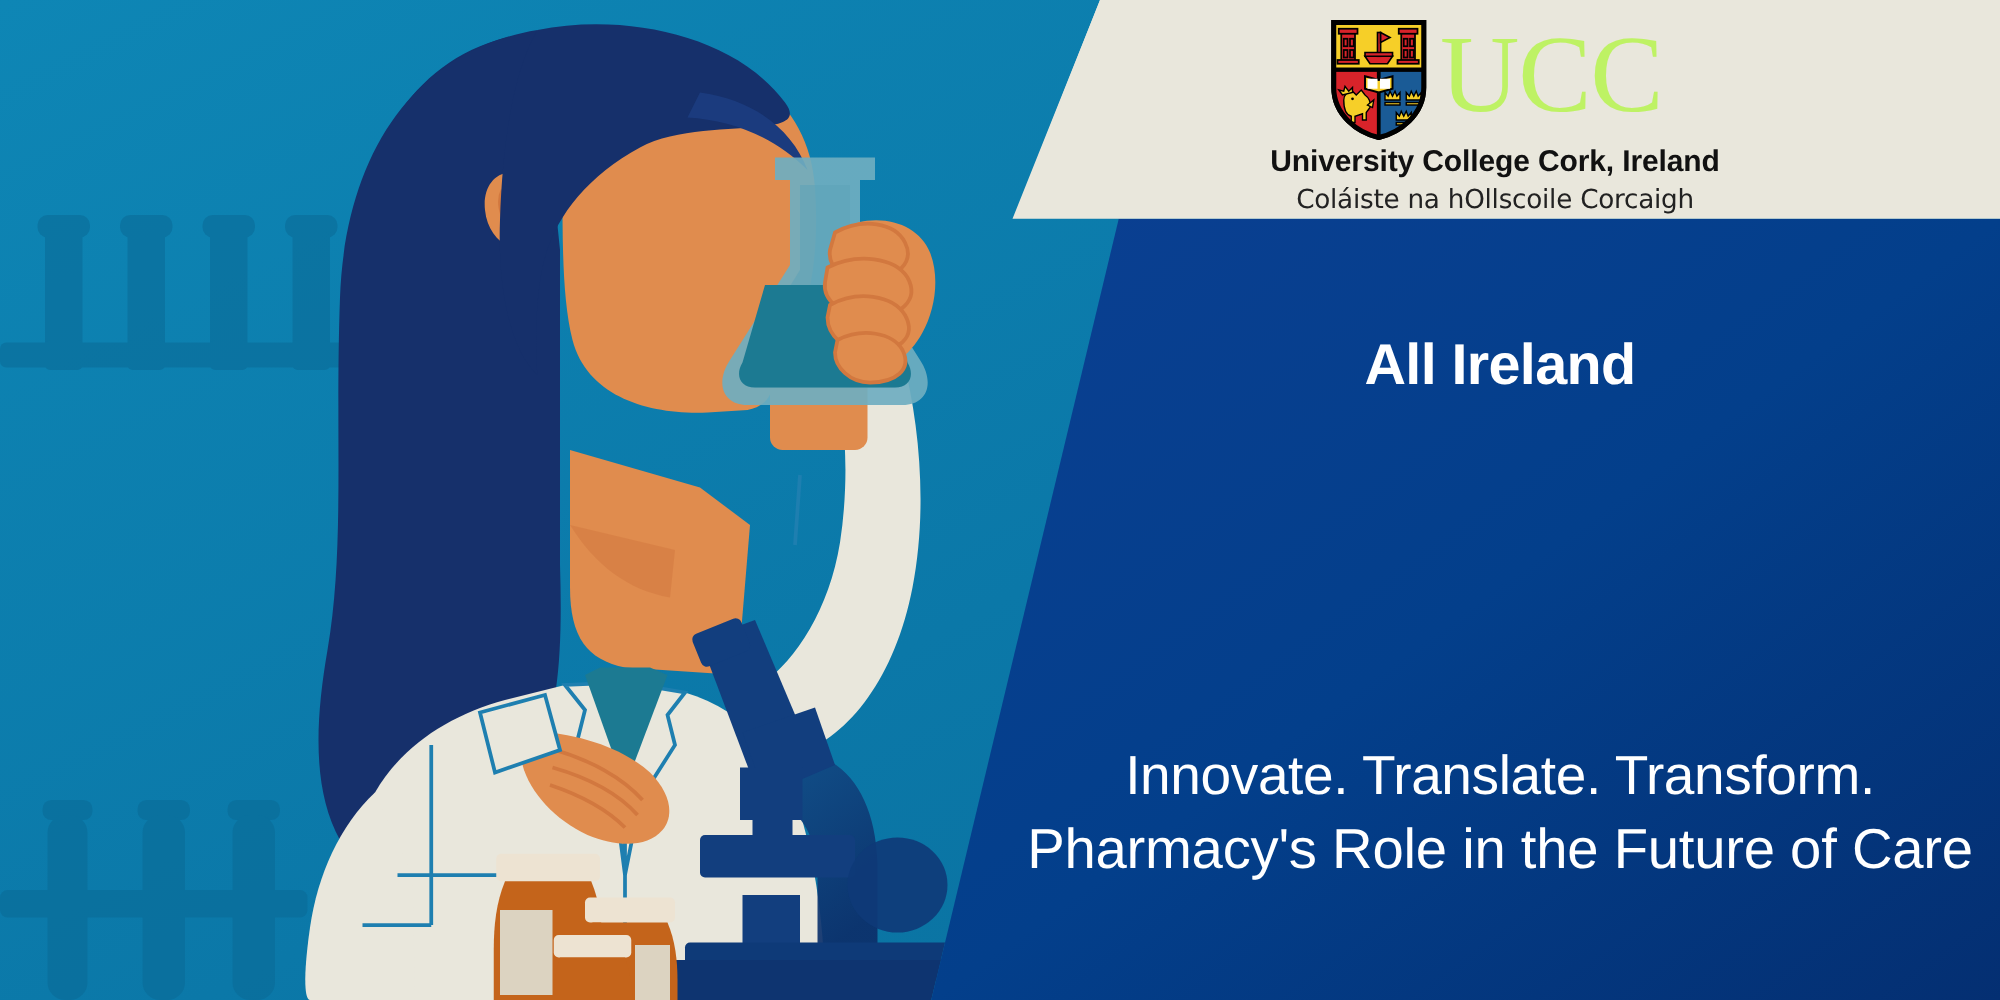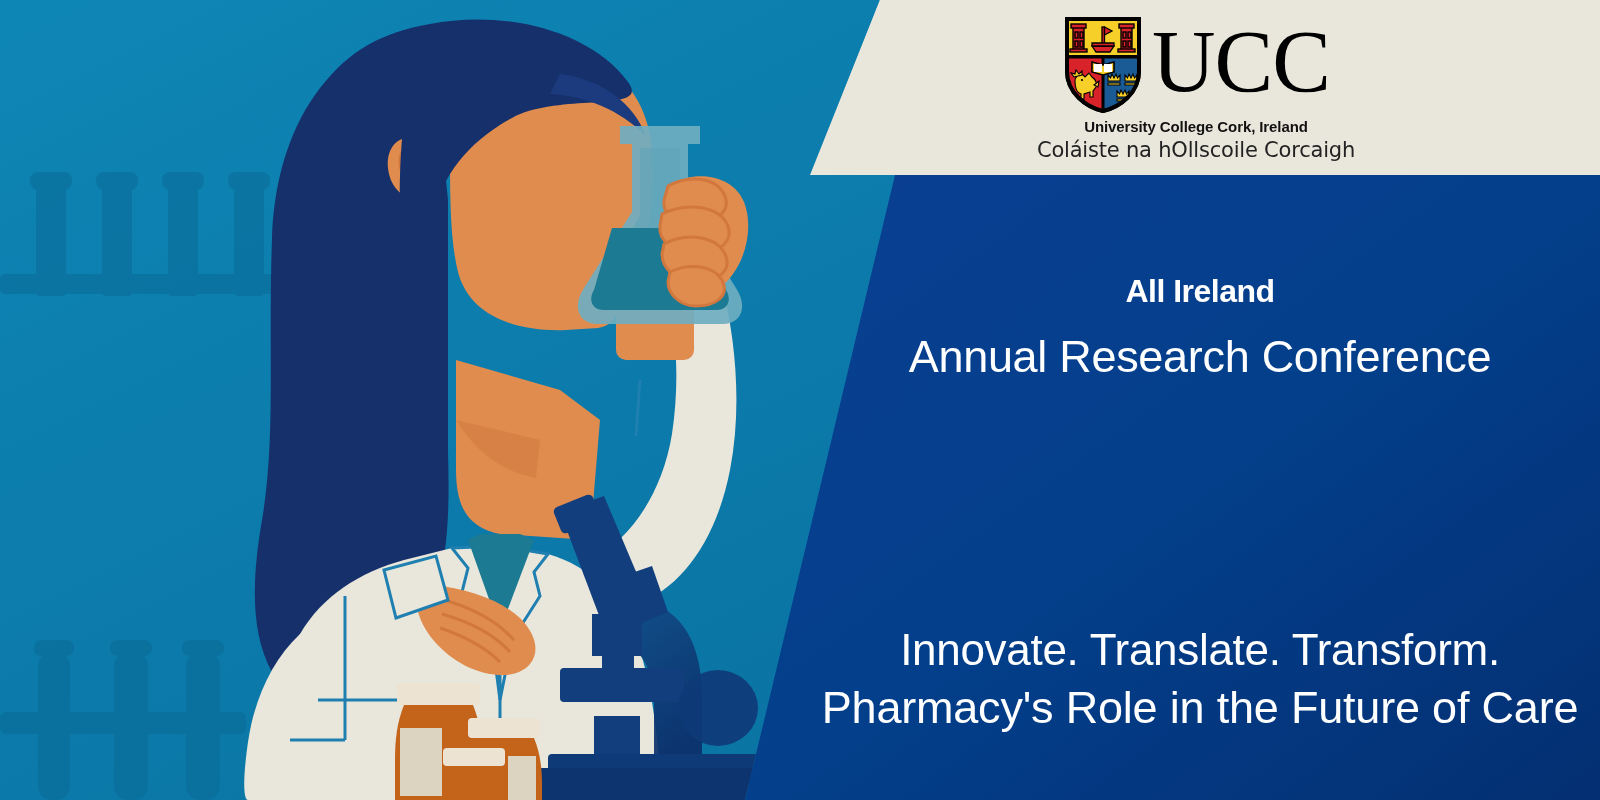--- a/index.html
+++ b/index.html
@@ -47,29 +47,29 @@
   #ucc-crest {
     width: 82px;
     height: 98px;
     flex: 0 0 auto;
   }
   #ucc-wordmark {
     font-family: "Liberation Serif", serif;
     font-size: 88px;
     line-height: 88px;
     font-weight: 400;
-    color: #000000;
+    color: #bef264;
     letter-spacing: -1px;
     margin-left: 8px;
     margin-top: -4px;
   }
   #ucc-line1 {
     font-family: "Liberation Sans", sans-serif;
     font-weight: bold;
-    font-size: 15px;
+    font-size: 24px;
     color: #111111;
     letter-spacing: -0.1px;
     margin-top: 4px;
     white-space: nowrap;
   }
   #ucc-line2 {
     font-family: "DejaVu Sans", sans-serif;
     font-weight: 400;
     font-size: 21px;
     color: #222222;
@@ -90,37 +90,36 @@
   }
   #title-block {
     position: absolute;
     left: 0;
     top: 58px;
     width: 800px;
   }
   .title-bold {
     font-family: "Liberation Sans", sans-serif;
     font-weight: bold;
-    font-size: 32px;
+    font-size: 46px;
     line-height: 66px;
     letter-spacing: -0.5px;
   }
   .title-light {
     font-family: "Liberation Sans", sans-serif;
     font-weight: 400;
     font-size: 45px;
     line-height: 66px;
     letter-spacing: -0.3px;
   }
   #tagline-block {
     position: absolute;
     left: 0;
     top: 390px;
     width: 800px;
-    margin-top: 29px;
   }
   #tagline-main {
     font-family: "Liberation Sans", sans-serif;
     font-weight: 400;
     font-size: 44px;
     line-height: 62px;
     letter-spacing: -0.3px;
   }
   #tagline-sub {
     font-family: "Liberation Sans", sans-serif;
@@ -442,21 +441,20 @@
     </div>
 
     <div id="ucc-line1">University College Cork, Ireland</div>
     <div id="ucc-line2">Coláiste na hOllscoile Corcaigh</div>
   </div>
 
   <div id="text-panel">
 
     <div id="title-block">
       <div class="title-bold">All Ireland</div>
-      <div class="title-light">Annual Research Conference</div>
     </div>
 
     <div id="tagline-block">
       <div id="tagline-main">Innovate. Translate. Transform.</div>
       <div id="tagline-sub">Pharmacy's Role in the Future of Care</div>
     </div>
 
   </div>
 
 </div>

